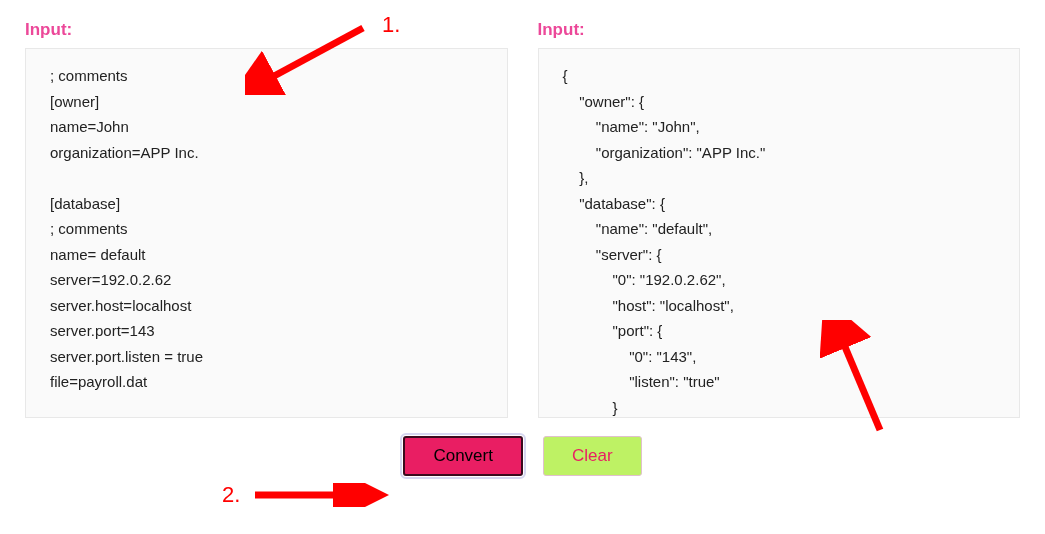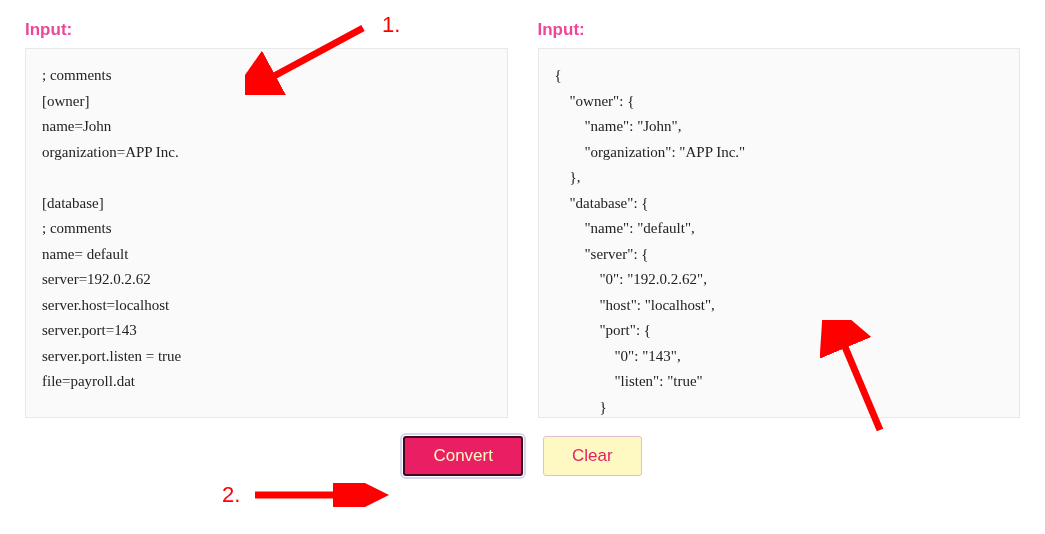--- a/index.html
+++ b/index.html
@@ -26,22 +26,22 @@
     }
     .panel-label {
       font-size: 17px;
       font-weight: bold;
       color: #ec4899;
       margin-bottom: 8px;
     }
     .code-box {
       background: #fafafa;
       border: 1px solid #e8e8e8;
-      padding: 14px 16px;
-      font-family: Liberation Serif, serif;
+      padding: 14px 24px;
+      font-family: Liberation Sans, sans-serif;
       font-size: 15px;
       line-height: 1.7;
       color: #222;
       white-space: pre;
       height: 370px;
       overflow-y: auto;
       position: relative;
     }
     .right .code-box {
       overflow-y: scroll;
@@ -67,27 +67,27 @@
     }
     .btn {
       font-size: 17px;
       padding: 8px 28px;
       border-radius: 3px;
       cursor: pointer;
       font-family: inherit;
     }
     .btn-convert {
       background: #e91e63;
-      color: #fef9c3;
+      color: #000000;
       border: 2px solid #3a0a1e;
       outline: 2px solid #d6d6f0;
       outline-offset: 1px;
     }
     .btn-clear {
-      background: #fef9c3;
+      background: #bef264;
       color: #e91e63;
       border: 1px solid #e0c0cc;
     }
     .ann {
       position: absolute;
       pointer-events: none;
     }
     .ann-text {
       color: #ff0000;
       font-size: 22px;

